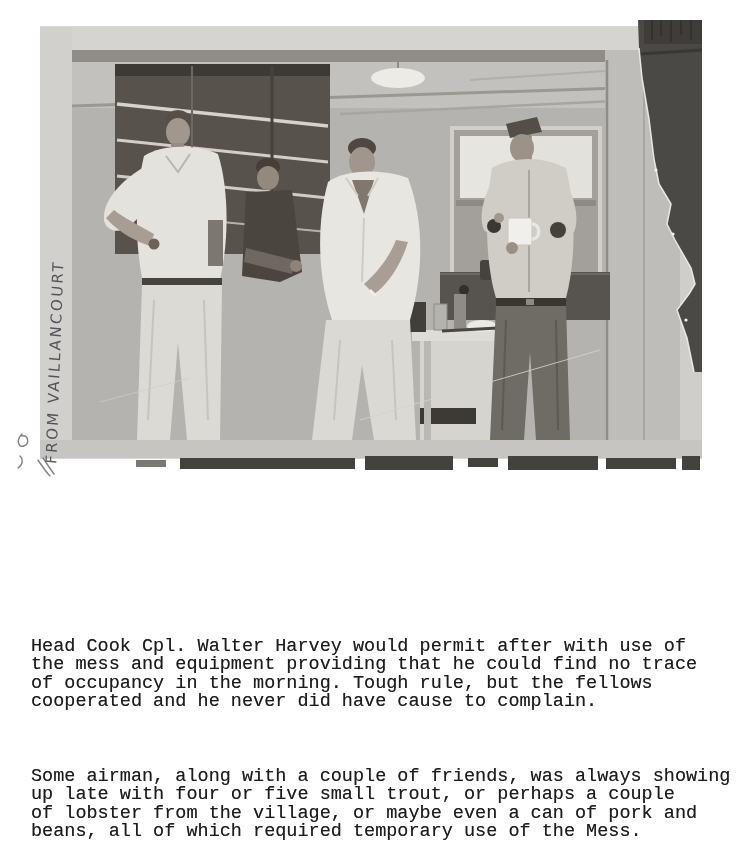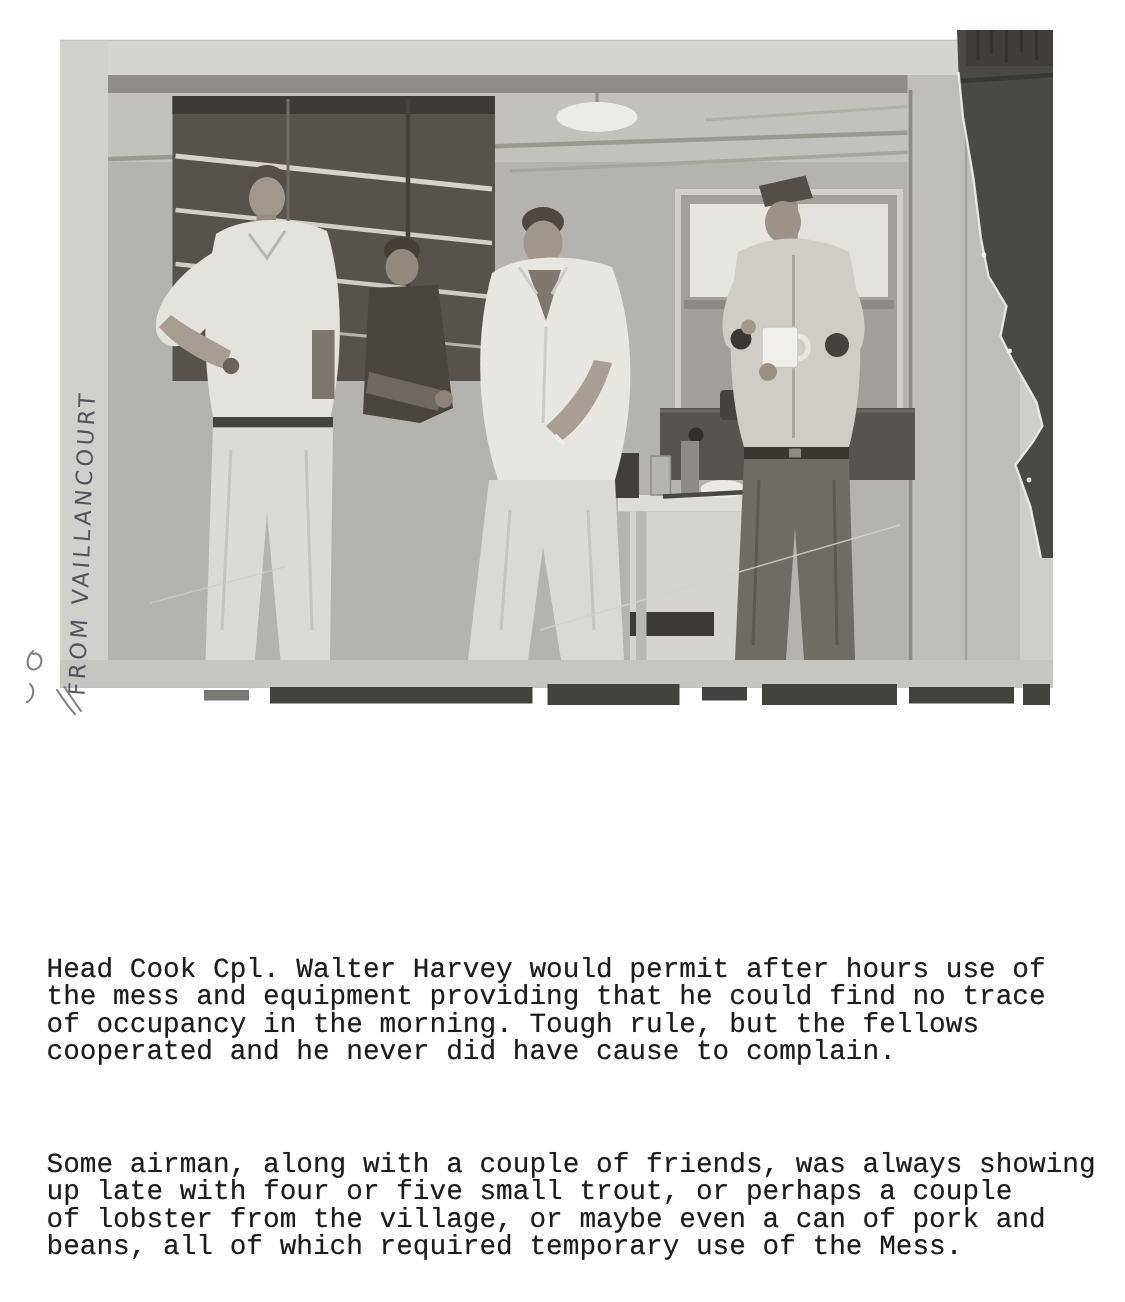--- a/index.html
+++ b/index.html
@@ -200,21 +200,21 @@
       <g fill="none" stroke="#56565e" stroke-width="1.4" stroke-linecap="round" opacity="0.75">
         <path d="M8,10 C2,16 4,24 10,22 C16,20 14,10 8,12"></path>
         <path d="M24,36 C28,42 32,48 36,52"></path>
         <path d="M29,34 C33,40 37,46 40,50"></path>
         <path d="M6,32 C10,36 8,42 4,44"></path>
       </g>
     </svg>
   </div>
 
   <div class="caption">
-    <p>Head Cook Cpl. Walter Harvey would permit after hours use of
+    <p>Head Cook Cpl. Walter Harvey would permit after with use of
 the mess and equipment providing that he could find no trace
 of occupancy in the morning. Tough rule, but the fellows
 cooperated and he never did have cause to complain.</p>
     <p>Some airman, along with a couple of friends, was always showing
 up late with four or five small trout, or perhaps a couple
 of lobster from the village, or maybe even a can of pork and
 beans, all of which required temporary use of the Mess.</p>
   </div>
 
 </div>

